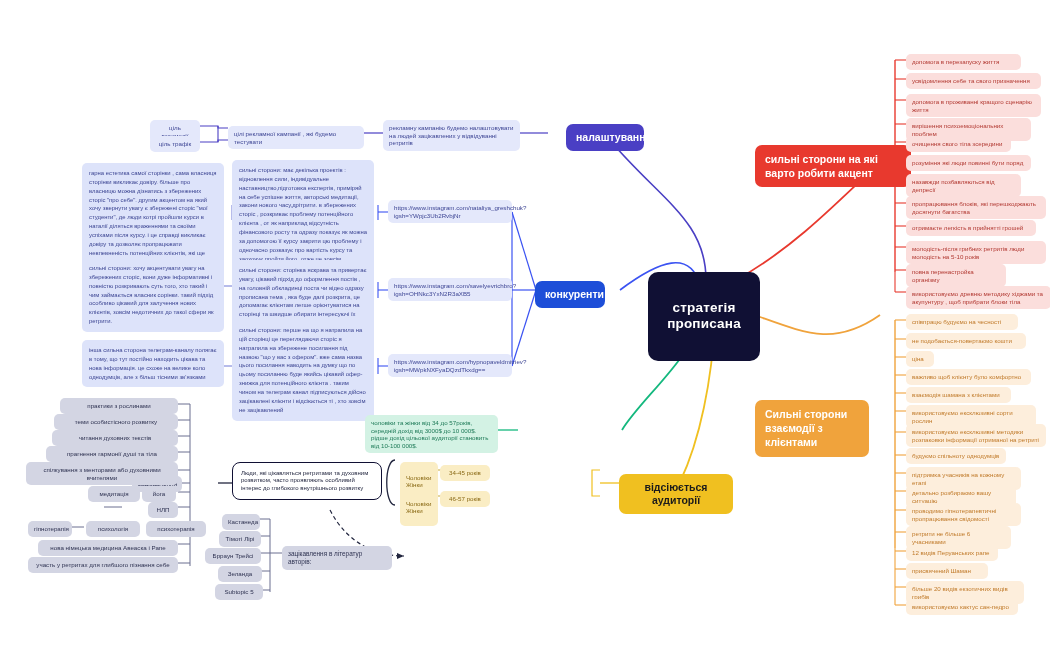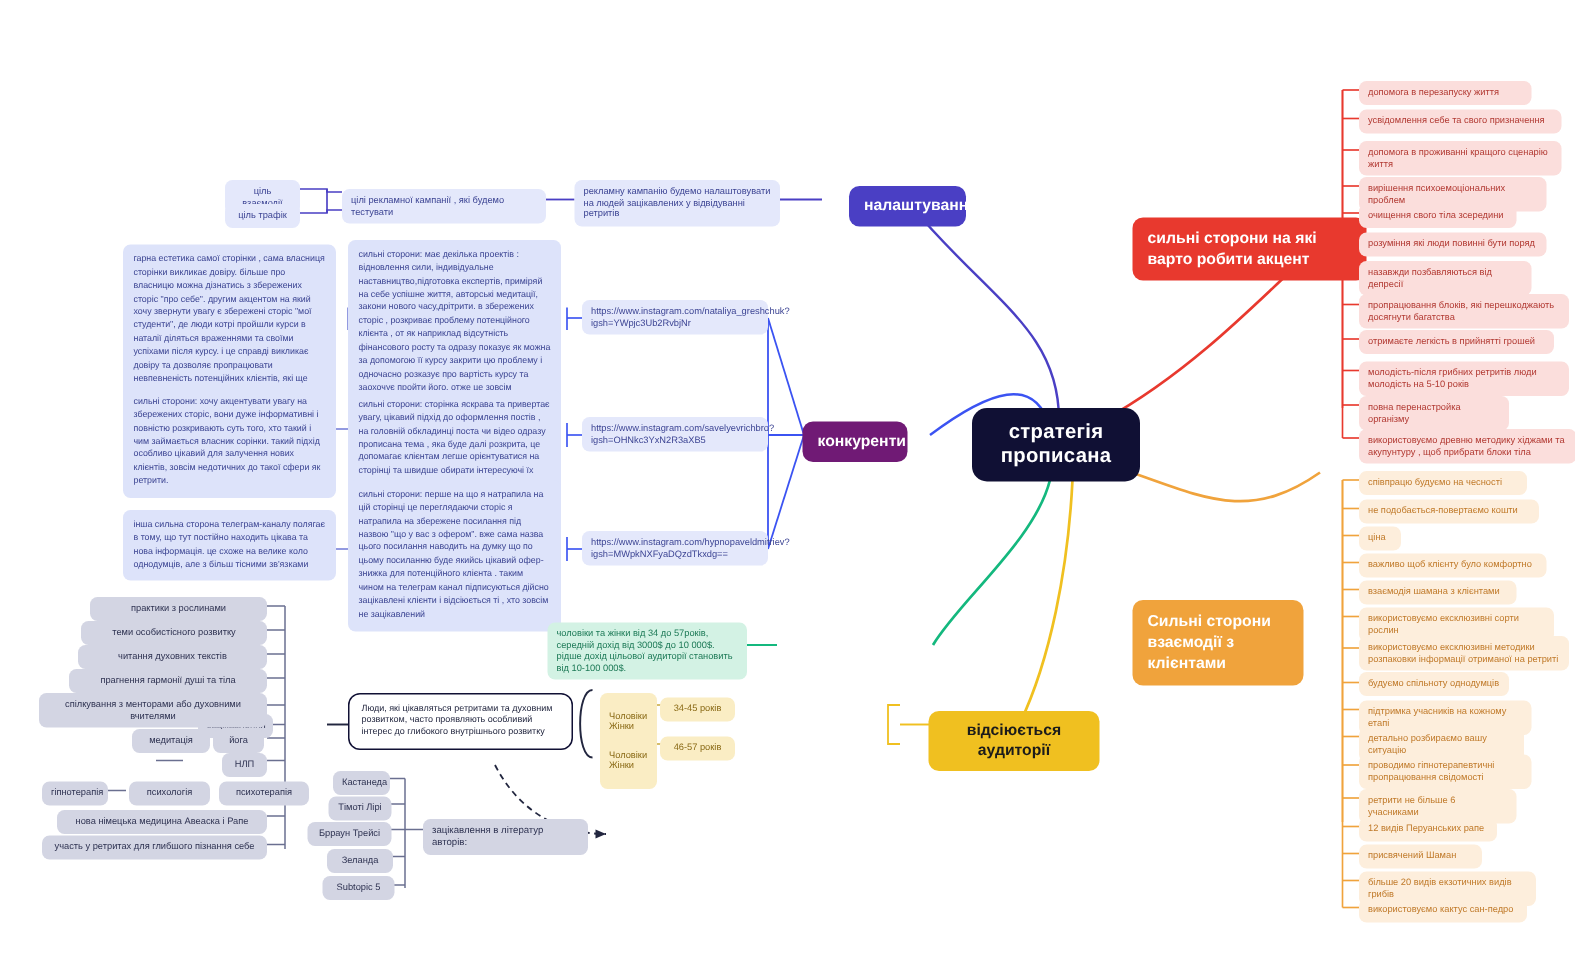--- a/index.html
+++ b/index.html
@@ -9,27 +9,27 @@
   #canvas { position:absolute; inset:0; }
   svg.links { position:absolute; left:0; top:0; width:1050px; height:650px; pointer-events:none; }
 
   .node { position:absolute; border-radius:7px; line-height:1.22; }
   .node span { display:block; }
 
   
   .central {
     background:#101034; color:#ffffff; border-radius:10px;
     font-size:13.5px; font-weight:700; text-align:center;
-    padding:8px 14px; letter-spacing:.2px;
+    padding:28px 14px; letter-spacing:.2px;
   }
   
   .topic { color:#ffffff; font-weight:700; font-size:10.5px; text-align:center;
            padding:7px 10px; border-radius:7px; }
   .topic.nalash { background:#4a3fc4; }
-  .topic.konkur { background:#701a75; }
+  .topic.konkur { background:#1d4ed8; }
   .topic.strong { background:#e8392e; text-align:left; }
   .topic.clients{ background:#f0a33c; text-align:left; }
   .topic.target { background:#14b87e; }
   .topic.segment{ background:#f0c020; color:#1b1b1b; }
 
   
   .chip { font-size:6.2px; padding:4px 6px; border-radius:5px; }
   .chip.red    { background:#fbdedc; color:#b23a33; }
   .chip.orange { background:#fdeedc; color:#c07a2a; }
   .chip.blue   { background:#e4e8fb; color:#3d4594; }

